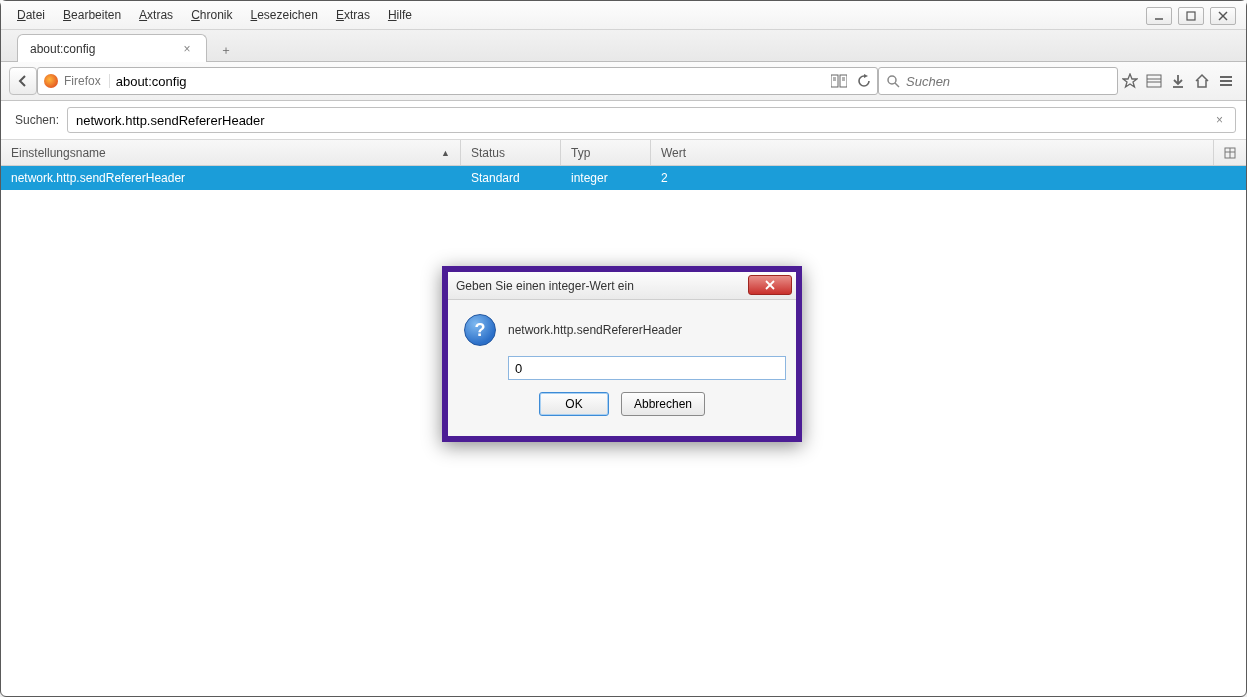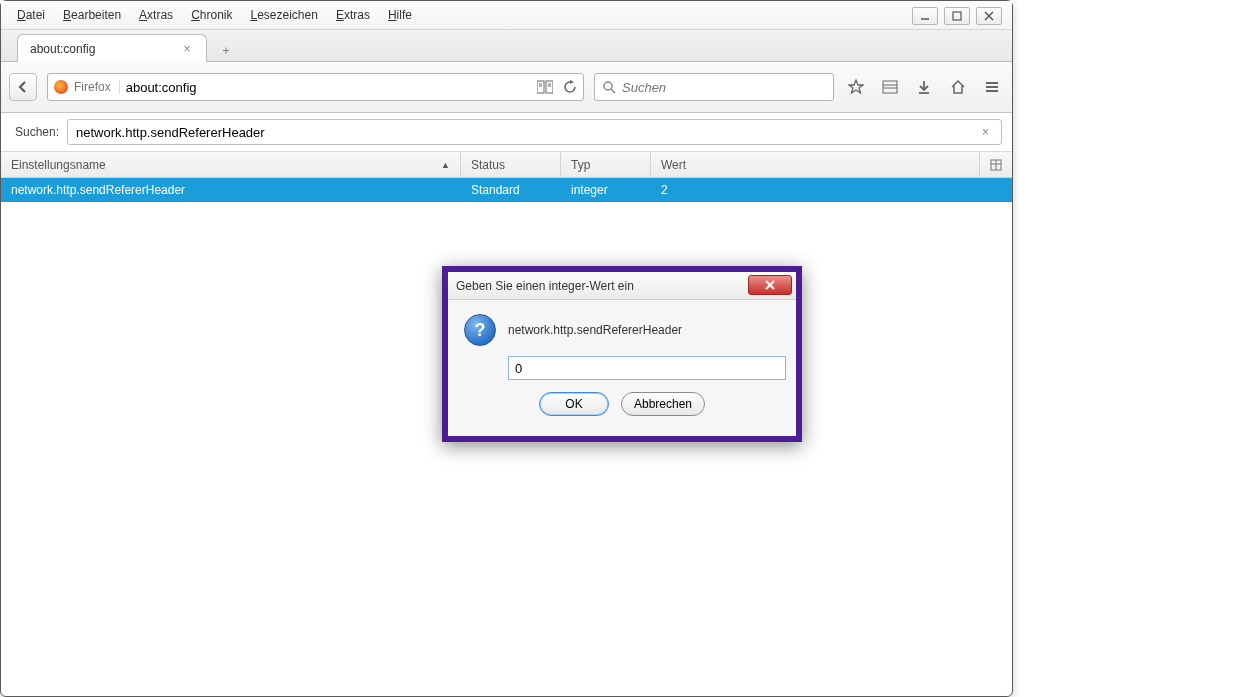--- a/index.html
+++ b/index.html
@@ -1,34 +1,34 @@
 <!DOCTYPE html>
 <html><head>
 <meta charset="utf-8">
 <style>
 * { box-sizing: border-box; margin: 0; padding: 0; }
 body { font-family: "Segoe UI", Tahoma, sans-serif; font-size: 12px; color: #333; background: #fff; overflow: hidden; }
-.window { width: 1013px; height: 697px; border: 1px solid #5a5a5a; border-radius: 6px; background: #fff; position: relative; display: flex; flex-direction: column; box-shadow: 0 2px 10px rgba(0,0,0,0.2); }
+.window { width: 1247px; height: 697px; border: 1px solid #5a5a5a; border-radius: 6px; background: #fff; position: relative; display: flex; flex-direction: column; box-shadow: 0 2px 10px rgba(0,0,0,0.2); }
 
 
 .menubar { display: flex; align-items: center; padding: 4px 8px; border-bottom: 1px solid #d4d4d4; gap: 2px; background: linear-gradient(#fdfdfd,#f3f3f3); }
 .menu-item { padding: 3px 8px; cursor: default; }
 .menu-item .ul { text-decoration: underline; }
 
 .window-controls { position: absolute; top: 6px; right: 10px; display: flex; gap: 6px; }
 .win-btn { width: 26px; height: 18px; border: 1px solid #b5b5b5; border-radius: 2px; background: linear-gradient(#fdfdfd,#ececec); display: flex; align-items: center; justify-content: center; font-size: 10px; color: #555; cursor: default; }
 
 
 .tabstrip { display: flex; align-items: flex-end; padding: 0 16px; background: linear-gradient(#f2f2f2,#e8e8e8); height: 32px; border-bottom: 1px solid #bcbcbc; }
 .tab { background: #fff; border: 1px solid #bcbcbc; border-bottom: none; border-radius: 6px 6px 0 0; padding: 6px 12px; display: flex; align-items: center; gap: 12px; min-width: 190px; height: 28px; margin-bottom: -1px; }
 .tab-close { width: 14px; height: 14px; display: flex; align-items: center; justify-content: center; color: #888; cursor: default; }
 .newtab { width: 26px; height: 22px; margin-left: 6px; display: flex; align-items: center; justify-content: center; color: #666; border-radius: 4px; cursor: default; }
 
 
-.navbar { display: flex; align-items: center; padding: 11px 8px; border-bottom: 1px solid #c4c4c4; gap: 10px; background: linear-gradient(#fbfbfb,#f0f0f0); }
+.navbar { display: flex; align-items: center; padding: 5px 8px; border-bottom: 1px solid #c4c4c4; gap: 0; background: linear-gradient(#fbfbfb,#f0f0f0); }
 .nav-btn { width: 28px; height: 28px; border: 1px solid #c0c0c0; border-radius: 4px; background: linear-gradient(#ffffff,#ececec); display: flex; align-items: center; justify-content: center; cursor: default; color: #555; }
 .urlbar { flex: 1; height: 28px; border: 1px solid #b5b5b5; border-radius: 3px; background: #fff; display: flex; align-items: center; padding: 0 6px; gap: 6px; }
 .urlbar .ff-icon { width: 14px; height: 14px; border-radius: 50%; background: radial-gradient(circle at 40% 40%, #ffb63d, #e55d23 70%); display: inline-block; }
 .urlbar .label { color: #777; border-right: 1px solid #ddd; padding-right: 8px; }
 .urlbar input { flex: 1; border: none; outline: none; font-size: 13px; }
 .urlbar .end { display: flex; gap: 10px; align-items: center; color: #666; }
 .searchbar { width: 240px; height: 28px; border: 1px solid #b5b5b5; border-radius: 3px; background: #fff; display: flex; align-items: center; padding: 0 8px; gap: 6px; color: #888; }
 .searchbar input { flex: 1; border: none; outline: none; font-style: italic; color: #000000; font-size: 13px; }
 .tb-icon { width: 24px; height: 24px; display: flex; align-items: center; justify-content: center; color: #666; cursor: default; }
 
@@ -61,21 +61,21 @@
 
 
 .dialog { position: absolute; left: 441px; top: 265px; width: 360px; border: 6px solid #4c1d95; background: #fff; box-shadow: 0 4px 18px rgba(0,0,0,0.45); }
 .dialog-title { height: 28px; background: linear-gradient(#fdfdfd,#eaeaea); border-bottom: 1px solid #cfcfcf; display: flex; align-items: center; padding: 0 8px; font-size: 12px; color: #333; position: relative; }
 .dialog-close { position: absolute; right: 4px; top: 3px; width: 44px; height: 20px; border-radius: 3px; background: linear-gradient(#e9908a,#c9302c); border: 1px solid #9e2520; display: flex; align-items: center; justify-content: center; color: #fff; font-size: 11px; font-weight: bold; cursor: default; }
 .dialog-body { padding: 14px 16px 6px 16px; background: #f6f6f6; }
 .dialog-row1 { display: flex; align-items: center; gap: 12px; margin-bottom: 10px; }
 .q-icon { width: 32px; height: 32px; border-radius: 50%; background: radial-gradient(circle at 35% 30%, #7fb9f0, #2b6fc8 70%); border: 1px solid #2357a0; display: flex; align-items: center; justify-content: center; color: #fff; font-weight: bold; font-size: 18px; }
 .dialog-input { width: 278px; height: 24px; border: 1px solid #8cb6e0; background: #fff; padding: 0 6px; outline: none; font-size: 13px; margin-left: 44px; }
 .dialog-buttons { display: flex; justify-content: center; gap: 12px; padding: 12px 0 14px 0; }
-.dlg-btn { min-width: 70px; height: 24px; border: 1px solid #8a8a8a; border-radius: 12px; background: linear-gradient(#fefefe,#e8e8e8); font-size: 12px; cursor: default; padding: 0 12px; }
+.dlg-btn { min-width: 70px; height: 24px; border: 1px solid #8a8a8a; border-radius: 3px; background: linear-gradient(#fefefe,#e8e8e8); font-size: 12px; cursor: default; padding: 0 12px; }
 .dlg-btn.primary { border: 1px solid #3d8bd6; box-shadow: 0 0 0 1px #a7cff2 inset; }
 
 svg { display: block; }
 </style>
 </head>
 <body>
 
 <div class="window">
 
   <div class="window-controls">

